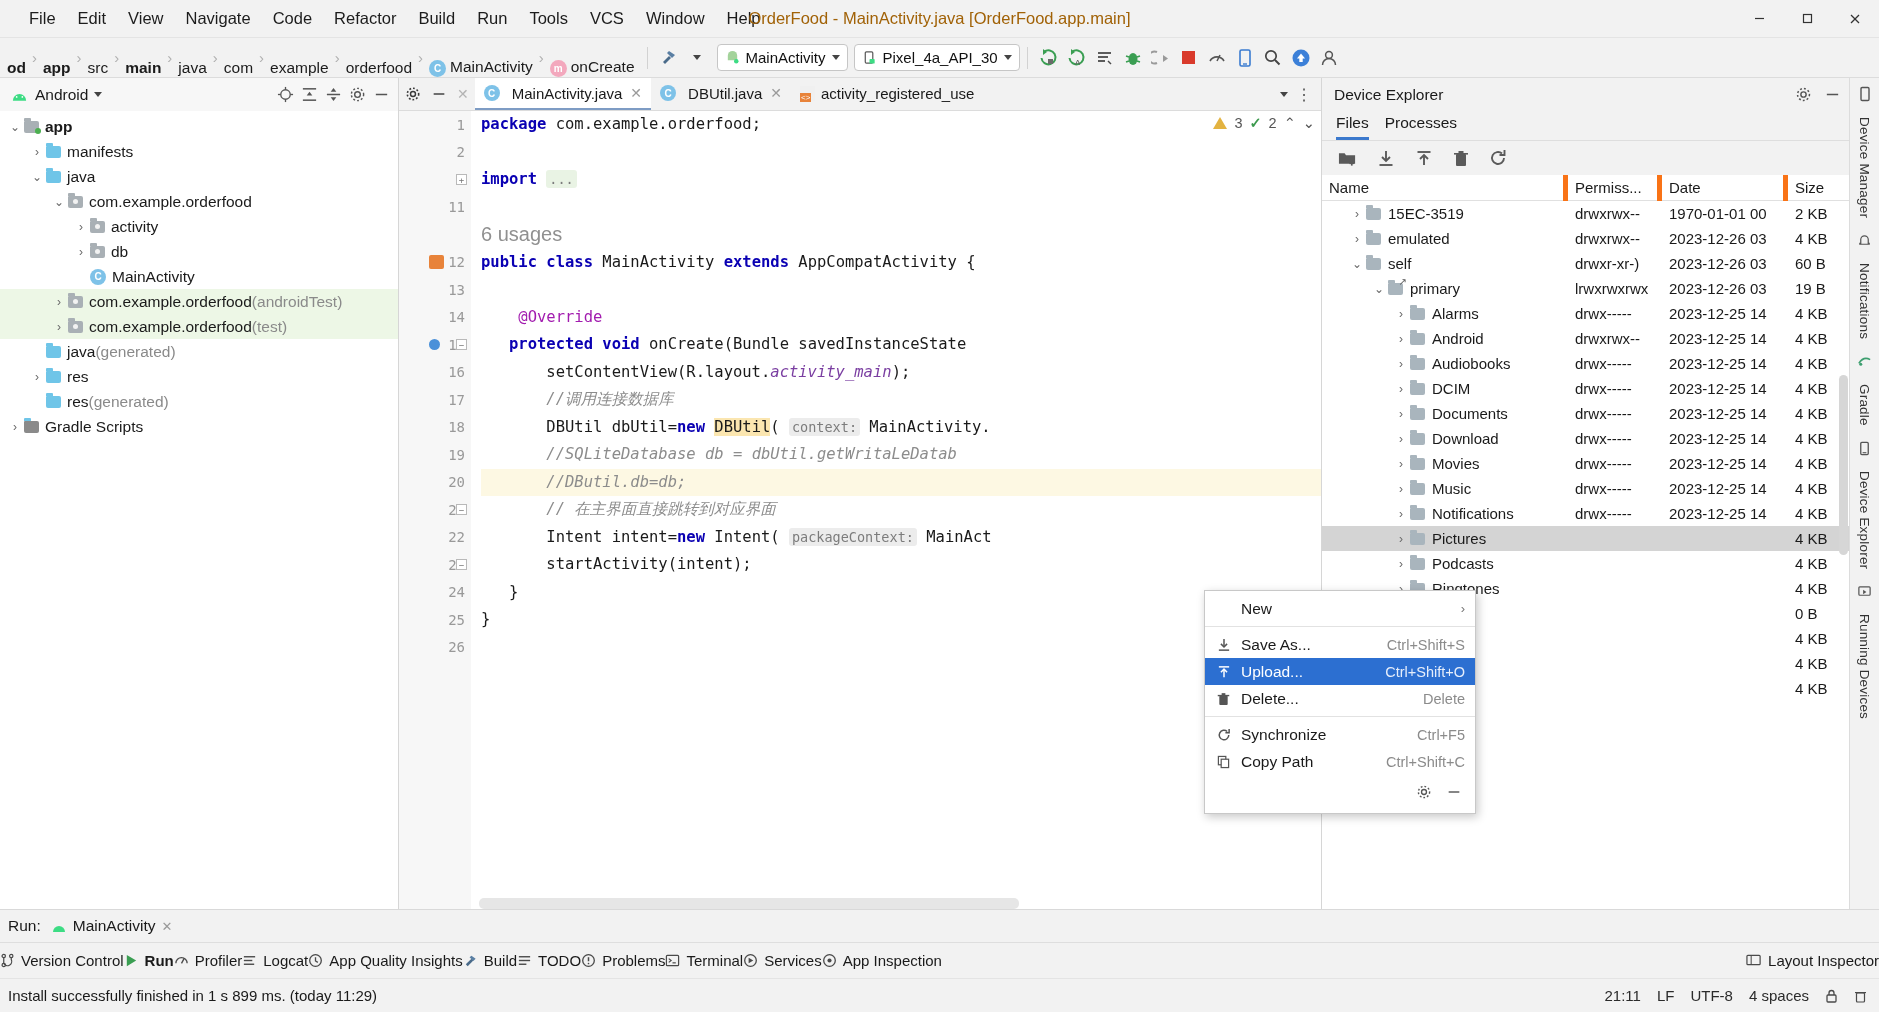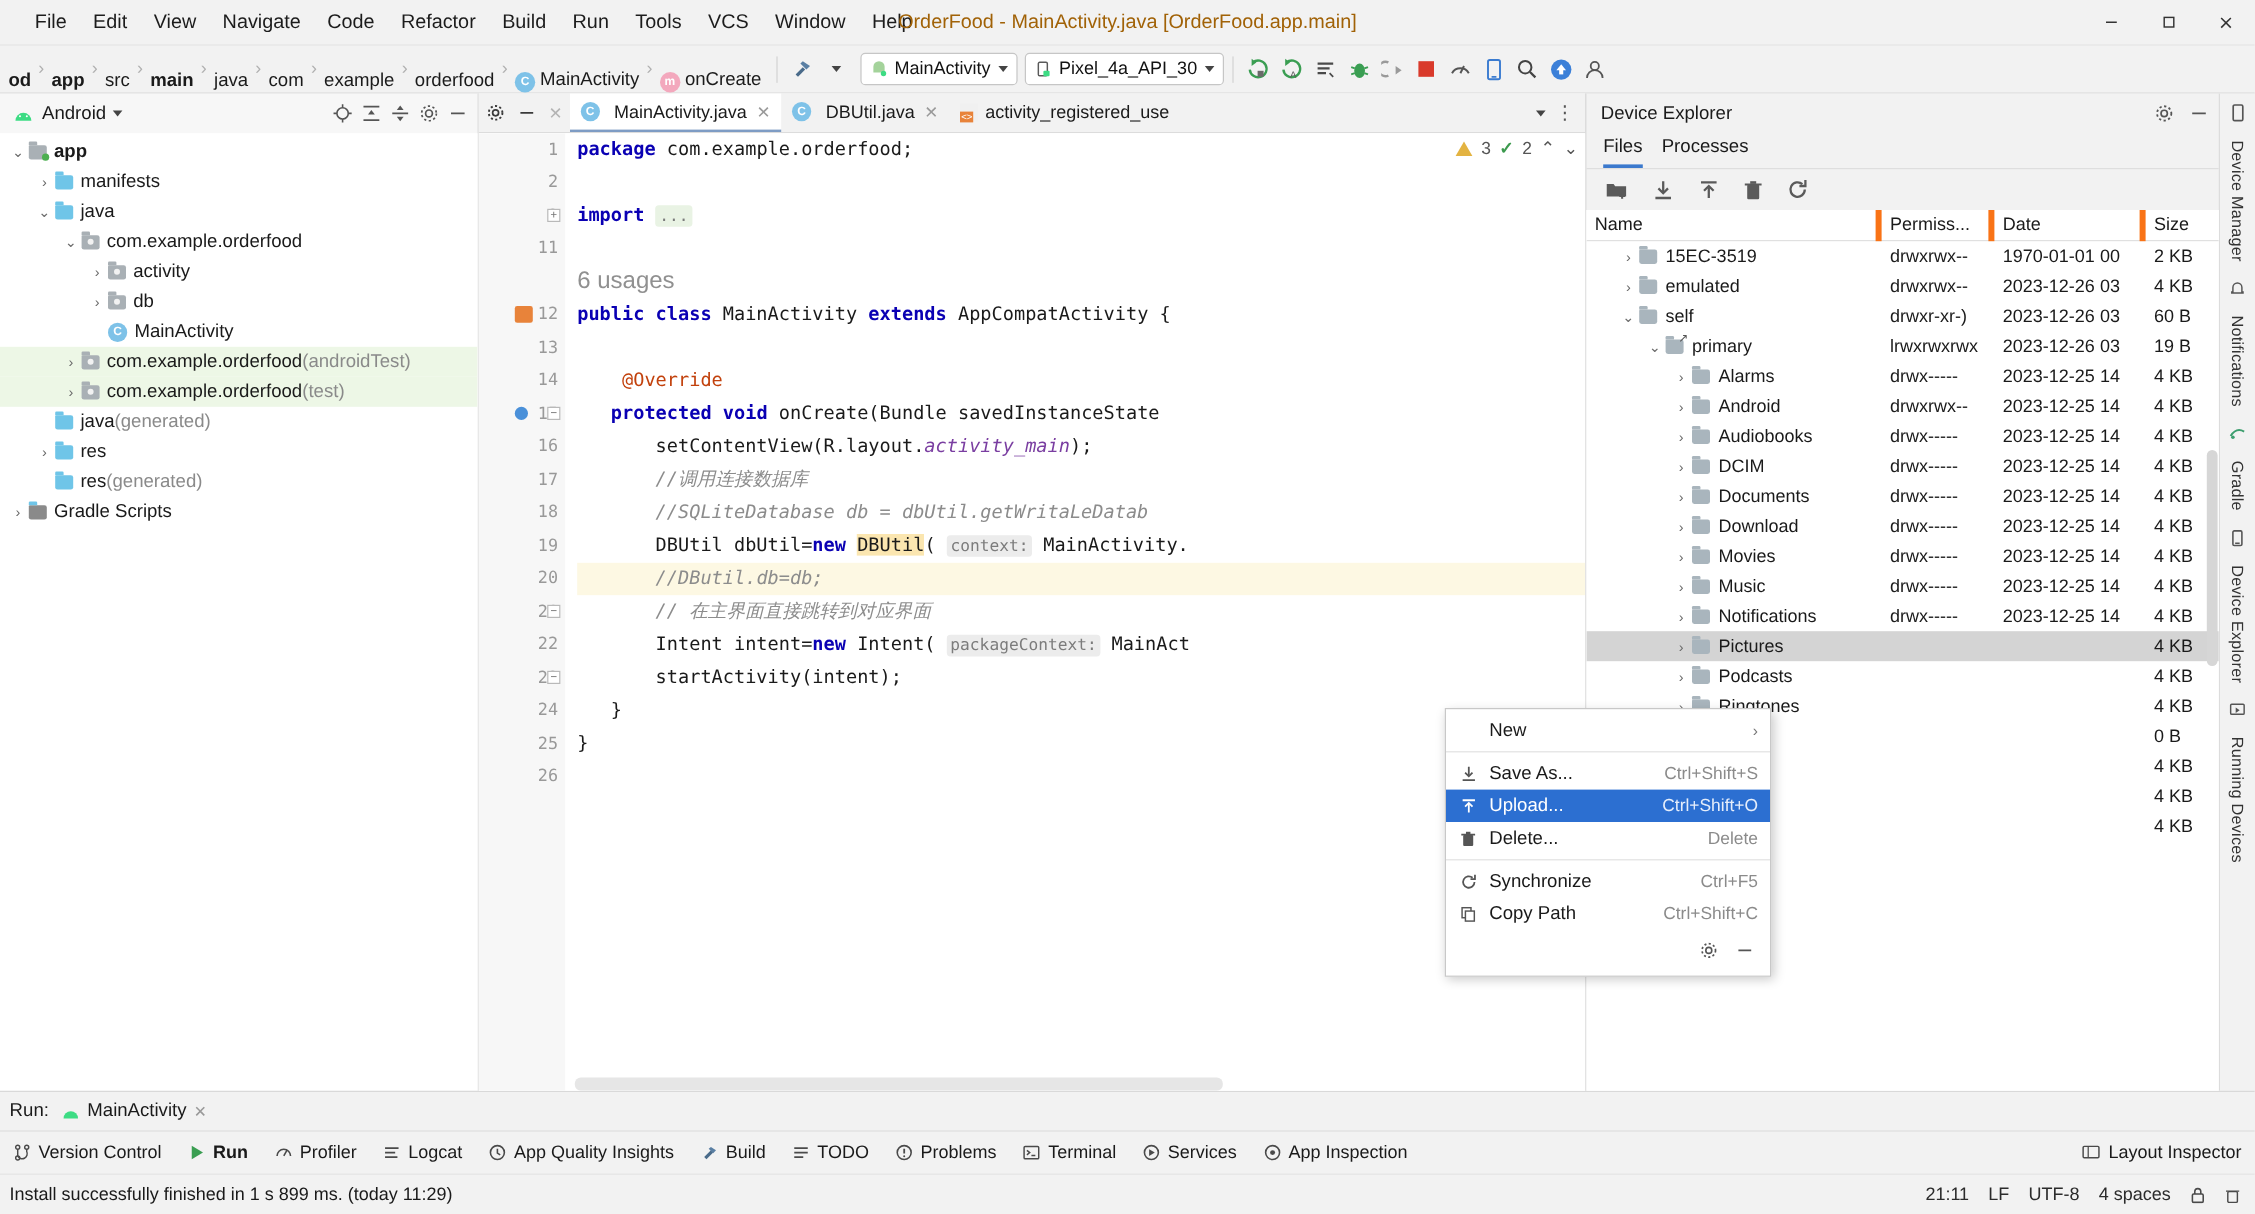--- a/index.html
+++ b/index.html
@@ -102,21 +102,21 @@
 
   .code-wrap { flex: 1; display: flex; position: relative; min-height: 0; overflow: hidden; background: #fff; }
   .gutter { width: 72px; background: #f7f7f7; flex: none; position: relative; }
   .gutter-line { height: 27.5px; display: flex; align-items: center; justify-content: flex-end; padding-right: 6px;
                  font-family: "DejaVu Sans Mono", monospace; font-size: 14px; color: #999; position: relative; }
   .code-area { flex: 1; position: relative; font-family: "DejaVu Sans Mono", monospace; font-size: 15.5px; padding-left: 10px; overflow: hidden; }
   .cl { height: 27.5px; line-height: 27.5px; white-space: pre; }
   .cl.hl { background: #fdf8e3; }
   .kw { color: #0a00b3; font-weight: bold; }
   .cmt { color: #8c8c8c; font-style: italic; }
-  .ann { color: #c2410c; }
+  .ann { color: #a21caf; }
   .fld { color: #7a3ea1; font-style: italic; }
   .hint { background: #ececec; color: #7c7c7c; font-size: 13.5px; padding: 1px 3px; border-radius: 3px; font-style: normal; }
   .hlit { background: #fbe6b0; }
   .inspect-bar { position: absolute; right: 6px; top: 4px; display: flex; align-items: center; gap: 7px; font-size: 14.5px; color: #555; z-index: 4; }
   .warn-tri { width: 0; height: 0; border-left: 7px solid transparent; border-right: 7px solid transparent; border-bottom: 12px solid #e3b341; }
   .fold { position: absolute; left: 57px; width: 11px; height: 11px; border: 1px solid #b9b9b9; background: #fff; color: #777;
           font-size: 9px; display: flex; align-items: center; justify-content: center; }
   .hscroll { position: absolute; bottom: 0; left: 80px; height: 11px; width: 540px; background: #e6e6e6; border-radius: 5px; }
 
   
@@ -164,21 +164,21 @@
   .mi .accel { color: #8b8b8b; font-size: 14.5px; }
   .mi .submore { color: #777; font-size: 13px; }
   .mi-sep { height: 1px; background: #e2e2e2; margin: 4px 0; }
   .ctx-foot { height: 34px; display: flex; align-items: center; justify-content: flex-end; gap: 14px; padding-right: 13px; color: #555; }
 
   
   .runbar { height: 33px; background: #f2f2f2; display: flex; align-items: center; padding-left: 8px; gap: 10px;
             border-top: 1px solid #d9d9d9; font-size: 15.5px; flex: none; }
   .runbar .rtab { display: flex; align-items: center; gap: 6px; }
   .statusline { height: 36px; background: #f2f2f2; display: flex; align-items: center; border-top: 1px solid #dedede; flex: none; font-size: 15px; }
-  .sbtn { display: flex; align-items: center; gap: 6px; padding: 0 11px; height: 36px; white-space: nowrap; }
+  .sbtn { display: flex; align-items: center; gap: 6px; padding: 0 0; height: 36px; white-space: nowrap; }
   .sbtn.active { font-weight: bold; }
   .statusline .right { margin-left: auto; display: flex; align-items: center; }
   .infoline { height: 34px; background: #f2f2f2; display: flex; align-items: center; padding-left: 8px; font-size: 15px; border-top: 1px solid #e4e4e4; flex: none; }
   .infoline .right { margin-left: auto; display: flex; align-items: center; gap: 16px; padding-right: 12px; color: #2b2b2b; }
 
   
   .rail { width: 30px; flex: none; background: #f2f2f2; border-left: 1px solid #dcdcdc; display: flex; flex-direction: column; align-items: center; padding-top: 8px; gap: 10px; }
   .vtext { writing-mode: vertical-rl; font-size: 13.5px; color: #333; letter-spacing: .2px; padding: 5px 0; }
   .rail-ic { font-size: 14px; color: #555; }
   svg { display: block; }
@@ -545,22 +545,22 @@
             <div class="cl"></div>
             <div class="cl"><span class="kw">import</span> <span class="hint" style="background:#e9f3e4">...</span></div>
             <div class="cl"></div>
             <div class="cl"><span style="color:#909090;font-size:20px;font-family:'Liberation Sans',sans-serif">6 usages</span></div>
             <div class="cl"><span class="kw">public class</span> MainActivity <span class="kw">extends</span> AppCompatActivity {</div>
             <div class="cl"></div>
             <div class="cl">    <span class="ann">@Override</span></div>
             <div class="cl">   <span class="kw">protected void</span> onCreate(Bundle savedInstanceState</div>
             <div class="cl">       setContentView(R.layout.<span class="fld">activity_main</span>);</div>
             <div class="cl">       <span class="cmt">//调用连接数据库</span></div>
+            <div class="cl">       DBUtil dbUtil=<span class="kw">new</span> <span class="hlit">DBUtil</span>( <span class="hint">context:</span> MainActivity.</div>
             <div class="cl">       <span class="cmt">//SQLiteDatabase db = dbUtil.getWritaLeDatab</span></div>
-            <div class="cl">       DBUtil dbUtil=<span class="kw">new</span> <span class="hlit">DBUtil</span>( <span class="hint">context:</span> MainActivity.</div>
             <div class="cl hl">       <span class="cmt">//DButil.db=db;</span></div>
             <div class="cl">       <span class="cmt">// 在主界面直接跳转到对应界面</span></div>
             <div class="cl">       Intent intent=<span class="kw">new</span> Intent( <span class="hint">packageContext:</span> MainAct</div>
             <div class="cl">       startActivity(intent);</div>
             <div class="cl">   }</div>
             <div class="cl">}</div>
           </div>
         <div class="hscroll"></div>
       </div>
     </div>

